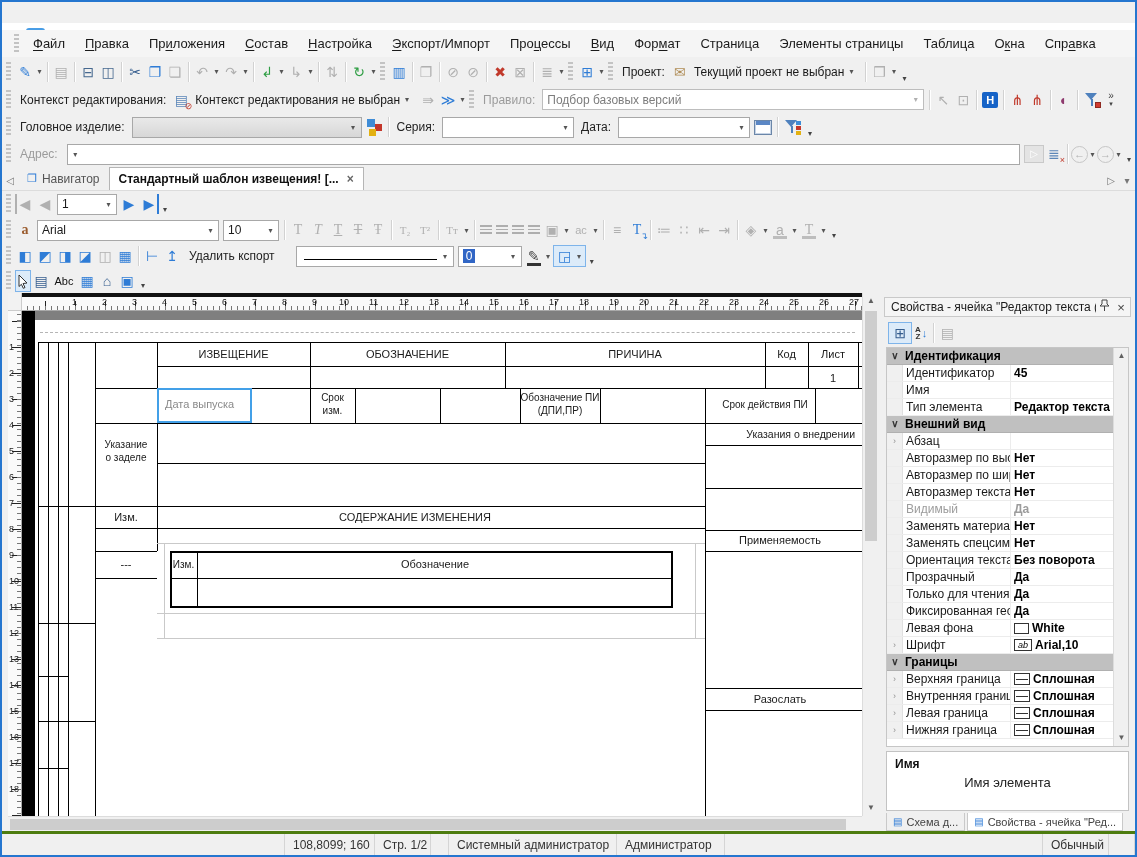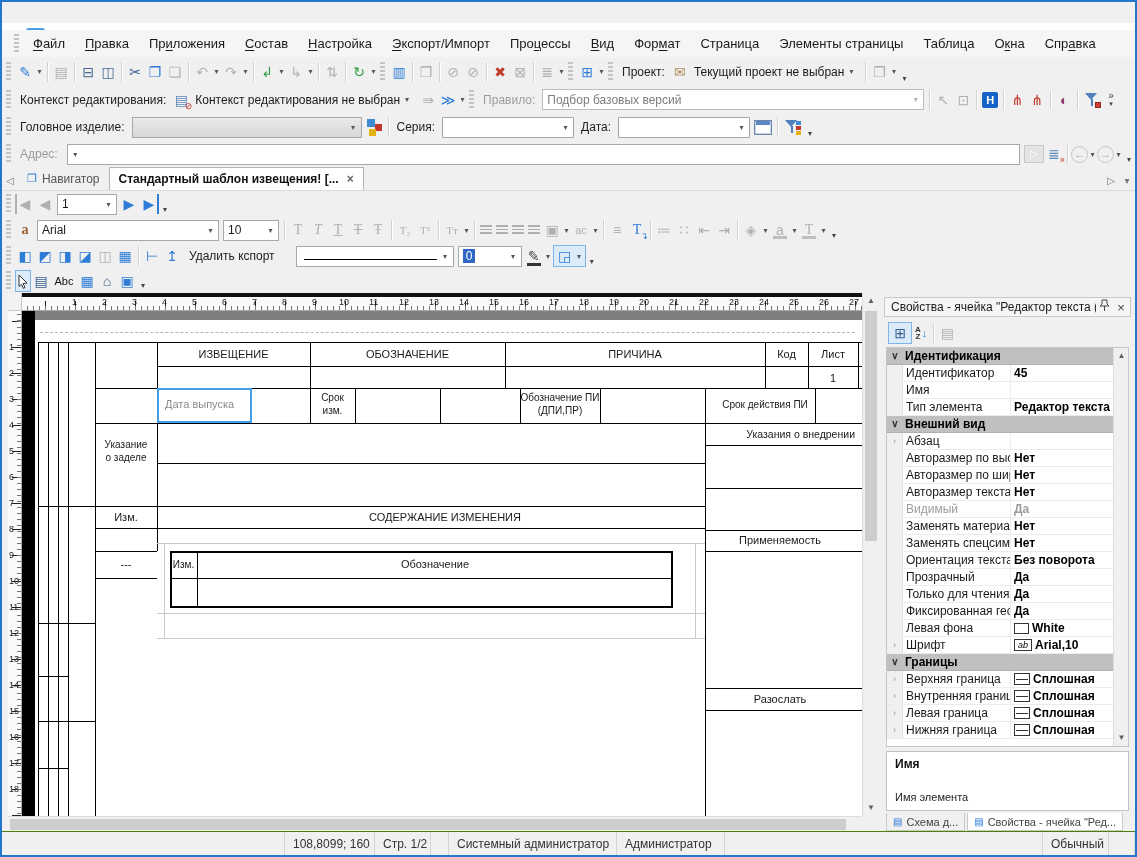--- a/index.html
+++ b/index.html
@@ -145,29 +145,29 @@
   .pcattext{padding:0 2px;color:#000;}
   .dim{color:#9c9c9c !important;}
   .sw{display:inline-block;flex:none;}
   .swc{width:15px;height:11px;background:#fff;border:1px solid #333;}
   .swab{min-width:18px;height:12px;border:1px solid #333;font-size:9px;line-height:10px;font-weight:normal;text-align:center;background:#fff;padding:0 1px;}
   .swb{width:16px;height:12px;border:1px solid #333;background:#fff;position:relative;}
   .swb i{position:absolute;left:1px;right:1px;top:5px;height:1px;background:#333;}
   .pscroll{position:absolute;right:0;top:0;bottom:0;width:15px;background:#f0f0f0;border-left:1px solid #dcdcdc;}
   .pdesc{position:absolute;left:2px;top:456px;width:243px;height:60px;background:#fff;border:1px solid #c3c3c3;padding:5px 8px;}
   .pdt{font-size:12px;font-weight:bold;color:#111;}
-  .pdx{font-size:11px;color:#222;margin-top:20px;}
+  .pdx{font-size:13px;color:#222;margin-top:4px;text-align:center;}
   .ptabs{position:absolute;left:0;top:518px;width:247px;height:18px;display:flex;gap:2px;padding-left:2px;}
   .ptab{display:flex;align-items:center;gap:4px;padding:0 6px;height:18px;font-size:11px;color:#444;
         background:#f0f0f0;border:1px solid #c9c9c9;border-top:none;white-space:nowrap;overflow:hidden;}
   .ptab.active{background:#fff;}
   .ptabicon{color:#2e7cd6;font-size:10px;}
 
   
-  .statusbar{position:absolute;left:0;right:0;top:829px;height:24px;background:#f0f0f0;border-top:1px solid #4d7c0f;display:flex;align-items:stretch;}
+  .statusbar{position:absolute;left:0;right:0;top:829px;height:24px;background:#f0f0f0;border-top:3px solid #4d7c0f;display:flex;align-items:stretch;}
   .scell{border-right:1px solid #d5d5d5;font-size:12px;color:#333;display:flex;align-items:center;padding:0 8px;white-space:nowrap;overflow:hidden;}
 </style>
 </head>
 <body>
 
 <div id="win">
 
   <div class="titlebar">
     <div class="logo">IPS</div>
     <div class="wtitle">IPS</div>
@@ -716,21 +716,21 @@
         <div class="fcell" style="left:730px;top:22px;width:43px;height:24px;line-height:24px;">Код</div>
         <div class="fcell" style="left:773px;top:22px;width:50px;height:24px;line-height:24px;">Лист</div>
         <div class="fcell" style="left:773px;top:50px;width:50px;height:16px;line-height:16px;">1</div>
         <div class="selcell" style="left:122px;top:68px;width:95px;height:35px;">Дата выпуска</div>
         <div class="fcell" style="left:275px;top:71px;width:45px;height:32px;font-size:10px;line-height:13px;">Срок изм.</div>
         <div class="fcell" style="left:485px;top:71px;width:80px;height:32px;font-size:10px;line-height:13px;">Обозначение ПИ (ДПИ,ПР)</div>
         <div class="fcell" style="left:680px;top:68px;width:100px;height:35px;font-size:10px;line-height:33px;">Срок действия ПИ</div>
         <div class="fcell" style="left:670px;top:105px;width:153px;height:18px;font-size:10.5px;line-height:18px;text-align:right;padding-right:3px;">Указания о внедрении</div>
         <div class="fcell" style="left:67px;top:118px;width:48px;height:60px;font-size:10px;line-height:13px;">Указание о заделе</div>
         <div class="fcell" style="left:60px;top:186px;width:62px;height:22px;line-height:22px;">Изм.</div>
-        <div class="fcell" style="left:136px;top:186px;width:548px;height:22px;line-height:22px;">СОДЕРЖАНИЕ ИЗМЕНЕНИЯ</div>
+        <div class="fcell" style="left:106px;top:186px;width:548px;height:22px;line-height:22px;">СОДЕРЖАНИЕ ИЗМЕНЕНИЯ</div>
         <div class="fcell" style="left:60px;top:231px;width:62px;height:27px;line-height:27px;">---</div>
         <div class="fcell" style="left:135px;top:231px;width:27px;height:27px;line-height:27px;font-size:10px;">Изм.</div>
         <div class="fcell" style="left:162px;top:231px;width:476px;height:27px;line-height:27px;">Обозначение</div>
         <div class="fcell" style="left:670px;top:210px;width:150px;height:21px;line-height:21px;">Применяемость</div>
         <div class="fcell" style="left:670px;top:368px;width:150px;height:22px;line-height:22px;">Разослать</div>
       </div>
     </div>
 
     <div class="vscroll">
       <span class="sarrow" style="top:0;">▲</span>

